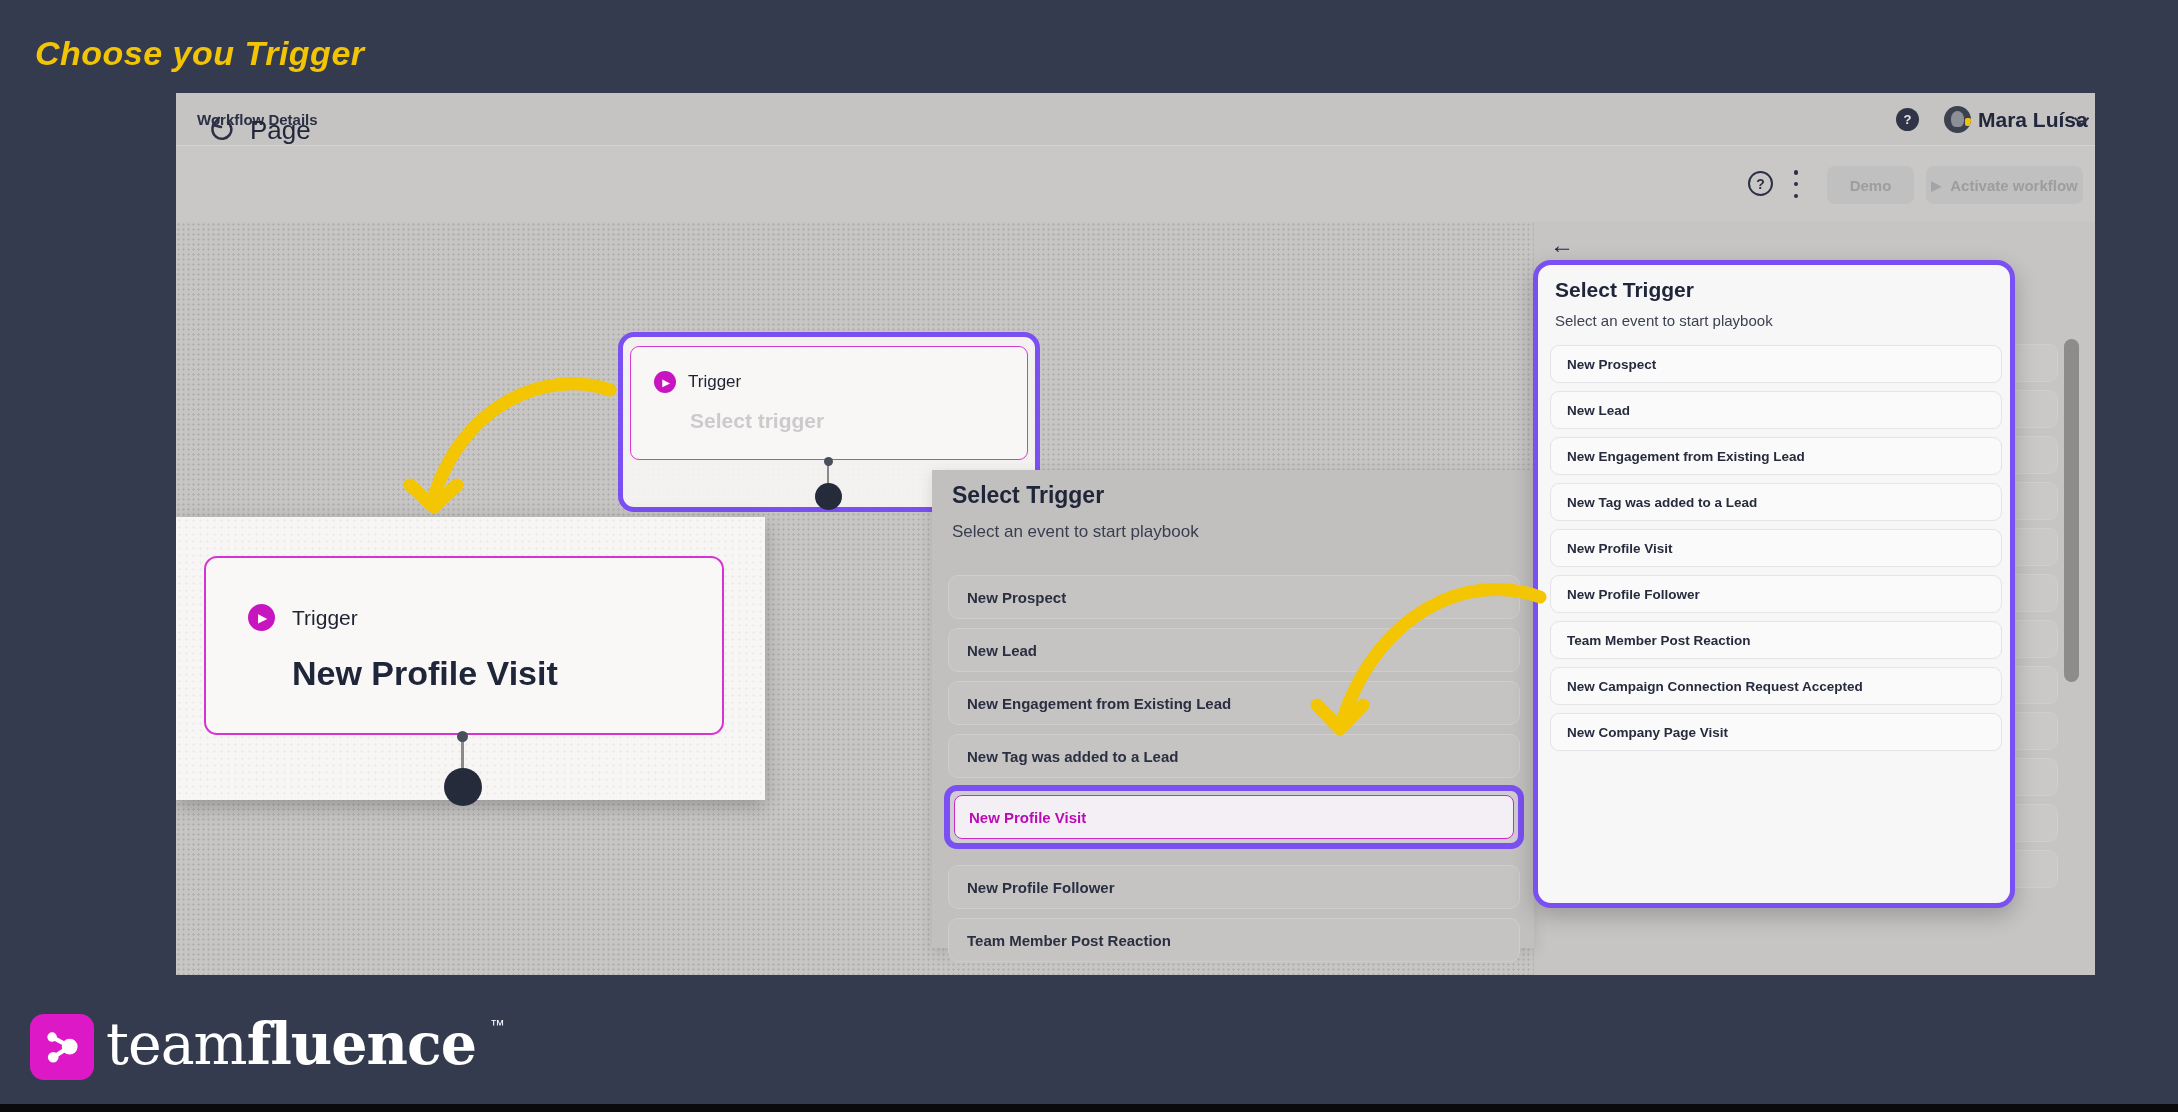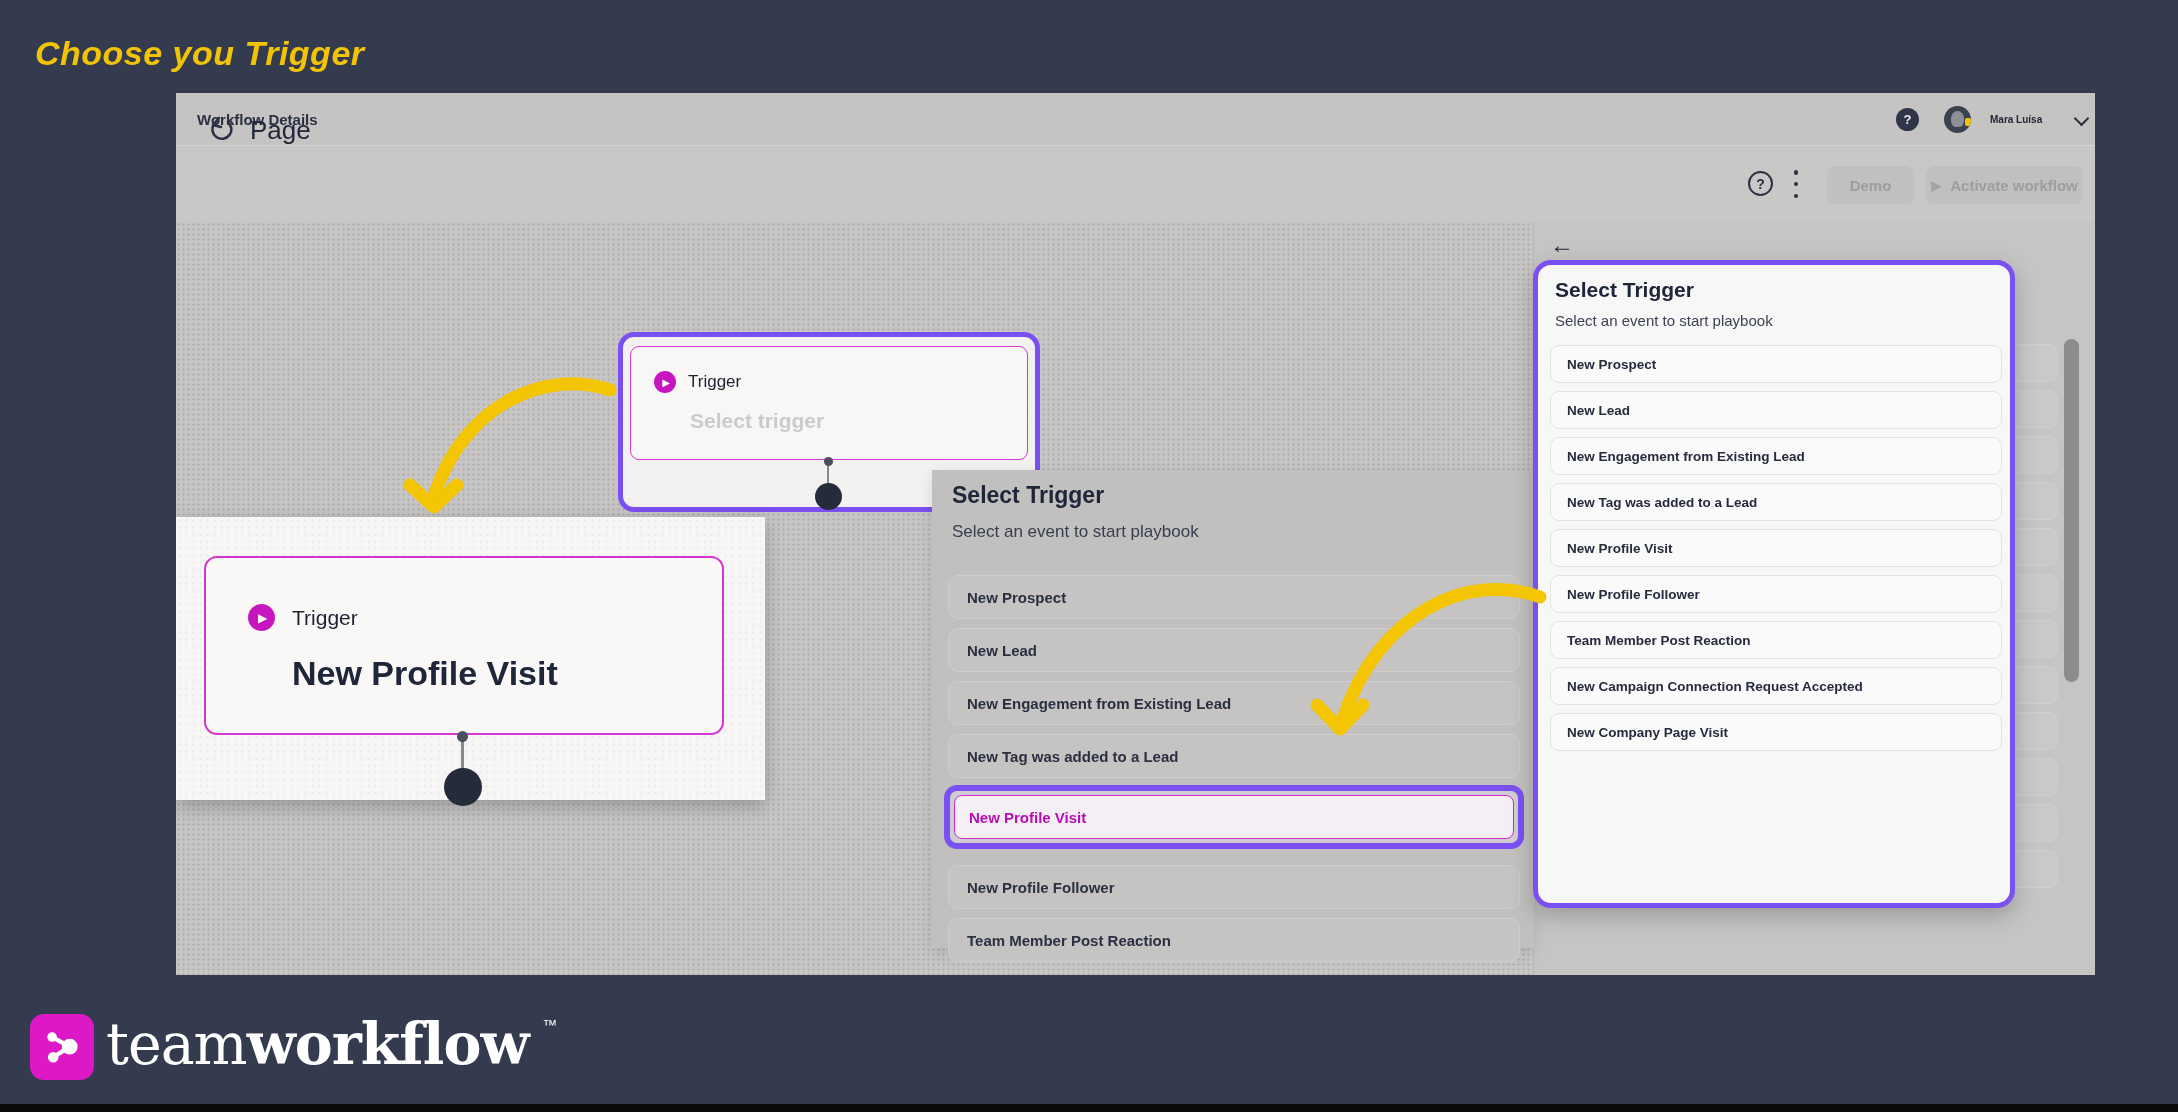--- a/index.html
+++ b/index.html
@@ -17,21 +17,21 @@
 
   
   .app{left:176px;top:93px;width:1919px;height:882px;background:#c7c6c4;overflow:hidden;}
   .topbar{left:0;top:0;width:1919px;height:53px;background:#c5c4c3;border-bottom:1px solid #d6d5d4;}
   .topbar-title{left:21px;top:0;height:53px;display:flex;align-items:center;font-size:15px;font-weight:bold;color:#2b3044;}
   .help-filled{left:1720px;top:15px;width:23px;height:23px;border-radius:50%;background:#2f3447;color:#e8e8ea;
     display:flex;align-items:center;justify-content:center;font-size:13px;font-weight:bold;}
   .avatar{left:1768px;top:13px;width:27px;height:27px;border-radius:50%;background:#3c4150;overflow:hidden;}
   .avatar .face{position:absolute;left:7px;top:5px;width:13px;height:16px;border-radius:50% 50% 40% 40%;background:#8d8f98;}
   .avatar .gold{position:absolute;right:0;top:12px;width:6px;height:8px;background:var(--gold);border-radius:2px;}
-  .user-name{left:1802px;top:0;height:53px;display:flex;align-items:center;font-size:10px;font-weight:bold;color:#22273b;margin-left:12px;}
+  .user-name{left:1802px;top:0;height:53px;display:flex;align-items:center;font-size:21px;font-weight:bold;color:#22273b;}
   .chevron{left:1900px;top:20px;width:11px;height:11px;border-right:2.5px solid #2b3044;border-bottom:2.5px solid #2b3044;transform:rotate(45deg);}
 
   .toolbar{left:0;top:54px;width:1919px;height:75px;background:#c9c8c6;}
   .back-icon{left:30px;top:20px;width:30px;height:34px;color:#2b3044;}
   .wf-name{left:74px;top:0;height:75px;display:flex;align-items:center;font-size:26px;font-weight:500;color:#22273b;}
   .help-outline{left:1572px;top:78px;width:25px;height:25px;border:2px solid #2b3044;border-radius:50%;color:#2b3044;
     display:flex;align-items:center;justify-content:center;font-size:14px;font-weight:bold;}
   .kebab{left:1616px;top:77px;width:8px;height:28px;display:flex;flex-direction:column;justify-content:space-between;align-items:center;}
   .kebab i{width:4.5px;height:4.5px;border-radius:50%;background:#2b3044;}
   .btn{top:73px;height:38px;border-radius:8px;background:#c1c0c0;color:#9d9c9f;font-size:15px;font-weight:bold;
@@ -236,17 +236,17 @@
     <svg width="44" height="44" viewBox="0 0 24 24">
       <g stroke="#ffffff" stroke-width="2.4">
         <line x1="16.2" y1="11.8" x2="6.6" y2="6.6"></line>
         <line x1="16.2" y1="11.8" x2="7.2" y2="17.6"></line>
       </g>
       <circle cx="16.2" cy="11.8" r="4.3" fill="#ffffff"></circle>
       <circle cx="6.6" cy="6.6" r="2.6" fill="#ffffff"></circle>
       <circle cx="7.2" cy="17.6" r="2.9" fill="#ffffff"></circle>
     </svg>
   </div>
-  <div class="logo-text"><span>team</span><b>workflow</b></div>
+  <div class="logo-text"><span>team</span><b>fluence</b></div>
   <div class="tm">™</div>
 </div>
 
 <div class="abs bottom-strip"></div>
 
 </body></html>

